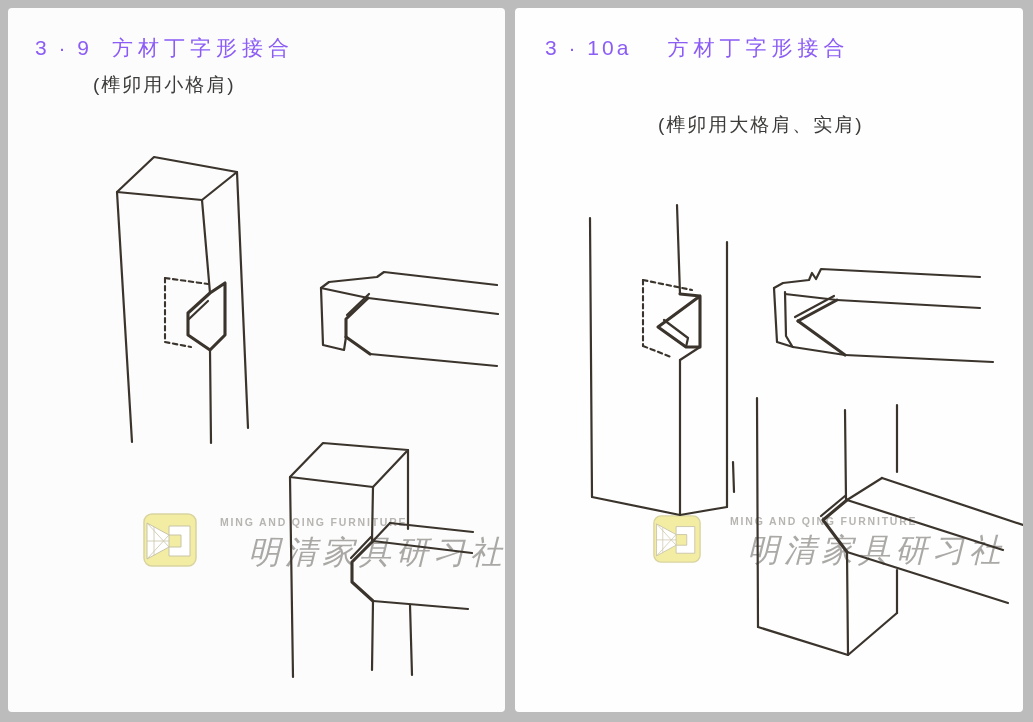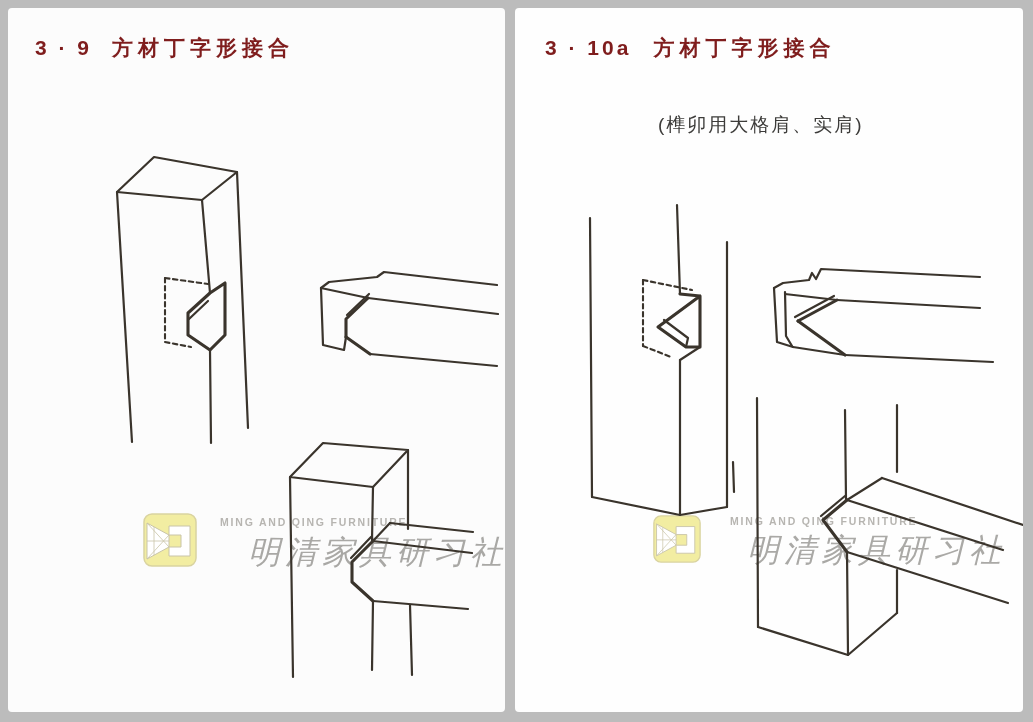--- a/index.html
+++ b/index.html
@@ -10,24 +10,24 @@
   }
   .page {
     position:absolute; top:8px; height:704px;
     background:#fdfdfd; border-radius:4px; overflow:hidden;
   }
   .page-left  { left:8px;   width:497px; background:#fcfcfc; }
   .page-right { left:515px; width:508px; background:#fefefe; }
 
   .title-row {
     position:absolute; display:flex; align-items:baseline;
-    color:#7f1d1d; font-size:21px; font-weight:700;
+    color:#8b5cf6; font-size:21px; font-weight:400;
   }
   .page-left  .title-row { left:27px; top:26px; gap:20px; }
-  .page-right .title-row { left:30px; top:26px; gap:22px; }
+  .page-right .title-row { left:30px; top:26px; gap:36px; }
   .sec-num   { letter-spacing:3px; }
   .sec-title { letter-spacing:5px; }
 
   .subtitle {
     position:absolute; color:#3d3c3a; font-size:19px; letter-spacing:2px;
   }
   .page-left  .subtitle { left:85px;  top:64px; }
   .page-right .subtitle { left:143px; top:64px;margin-top:40px; }
 
   .fig { position:absolute; left:0; top:0; }
@@ -59,20 +59,21 @@
 <body>
 
 <div class="canvas">
 
   <div class="page page-left">
 
     <div class="title-row">
       <span class="sec-num">3 · 9</span>
       <span class="sec-title">方材丁字形接合</span>
     </div>
+    <div class="subtitle">(榫卯用小格肩)</div>
 
     <svg class="wm-logo" width="54" height="54" viewBox="0 0 54 54">
       <rect x="1" y="1" width="52" height="52" rx="8" fill="#f2eda2" stroke="#d9d3a0" stroke-width="1.5"></rect>
       <path d="M4,10 L26,22 L26,34 L4,46 Z" fill="#ffffff" stroke="#c9c4a8" stroke-width="1"></path>
       <path d="M4,10 L26,34 M4,46 L26,22 M4,28 L26,28 M11,14 L11,42" stroke="#c9c4a8" stroke-width="0.8" fill="none"></path>
       <path d="M26,13 L47,13 L47,43 L26,43 L26,34 L38,34 L38,22 L26,22 Z" fill="#ffffff" stroke="#c9c4a8" stroke-width="1"></path>
     </svg>
     <div class="wm-en">MING AND QING FURNITURE</div>
     <div class="wm-cn">明清家具研习社</div>
 

